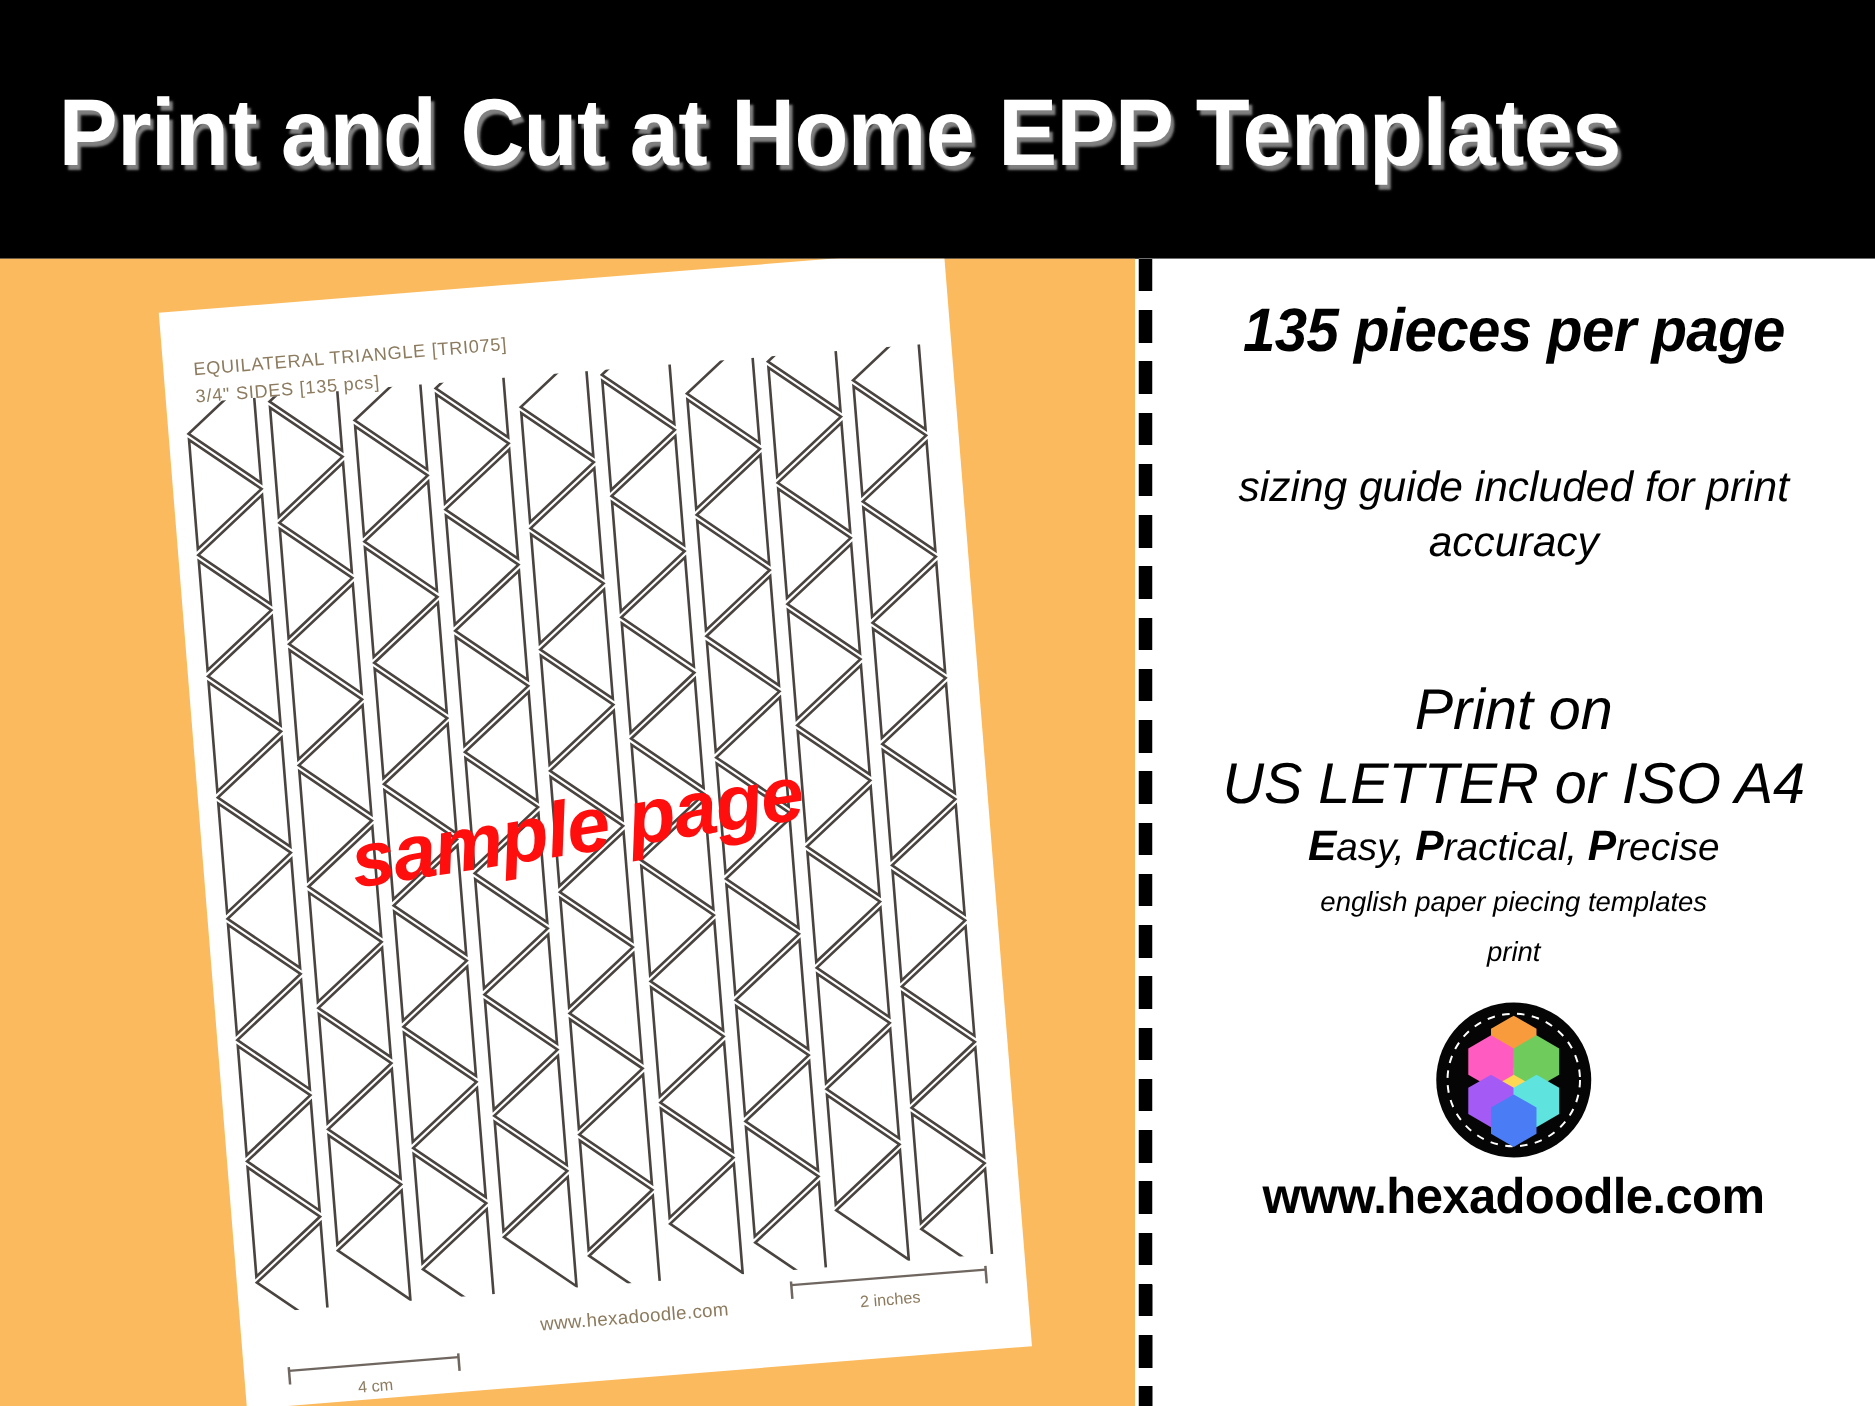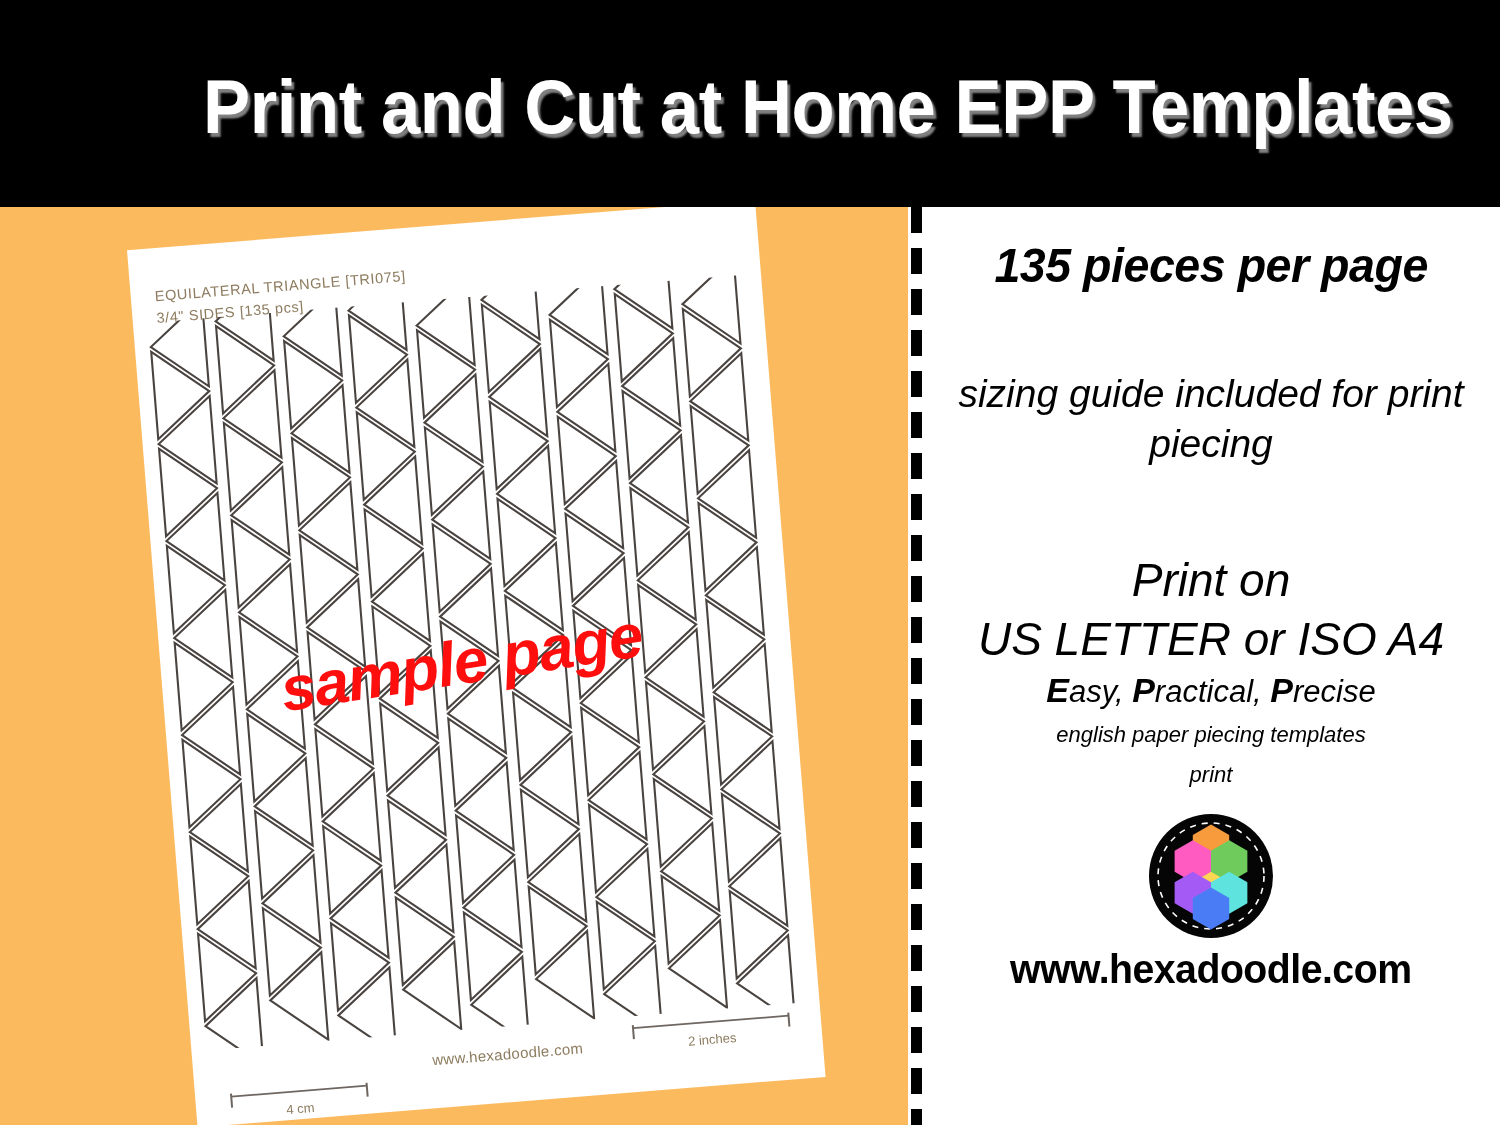--- a/index.html
+++ b/index.html
@@ -9,21 +9,21 @@
     font-family:"Liberation Sans", sans-serif;
     overflow:hidden;
     position:relative;
   }
   #root{position:absolute;inset:0;width:1500px;height:1125px;}
 
   
   .header-banner{
     position:absolute;left:0;top:0;width:1500px;height:207px;
     background:#000000;
-    display:flex;align-items:center;justify-content:flex-end;
+    display:flex;align-items:center;justify-content:flex-start;
   }
   .header-title{
     color:#ffffff;
     font-family:"Liberation Sans", sans-serif;
     font-size:76px;
     font-weight:bold;
     letter-spacing:-0.5px;
     transform:scaleX(0.93);
     text-shadow:3px 4px 2px rgba(150,150,150,0.85);
     white-space:nowrap;
@@ -112,21 +112,21 @@
     margin-top:30px;
     font-size:49px;font-weight:bold;font-style:italic;
     color:#000;letter-spacing:-0.5px;transform:scaleX(0.95);
     white-space:nowrap;
   }
   .rp-block{
     margin-top:0;text-align:center;color:#000;
     font-style:italic;line-height:1.28;
     width:530px;
   }
-  .rp-sizing{margin-top:76px;font-size:39px;}
+  .rp-sizing{margin-top:76px;font-size:34px;}
   .rp-printon{margin-top:82px;font-size:46px;}
   .rp-printon .strong{font-weight:normal;}
   .rp-easy{font-size:31px;}
   .rp-easy .cap{font-weight:bold;font-size:34px;}
   .rp-easy-line2{font-size:22px;}
 
   
   .logo-wrap{
     margin-top:22px;
     width:126px;height:126px;position:relative;
@@ -324,21 +324,21 @@
   </div>
 
   <div class="divider"></div>
 
   <div class="right-panel">
 
     <div class="rp-headline">135 pieces per page</div>
 
     <div class="rp-block rp-sizing">
       <span>sizing guide included for print</span><br>
-      <span>piecing</span>
+      <span>accuracy</span>
     </div>
 
     <div class="rp-block rp-printon">
       <span>Print on</span><br>
       <span class="strong">US LETTER</span><span> or </span><span class="strong">ISO A4</span>
     </div>
 
     <div class="rp-block rp-easy">
       <span class="cap">E</span><span>asy, </span><span class="cap">P</span><span>ractical, </span><span class="cap">P</span><span>recise</span><br>
       <span class="rp-easy-line2">english paper piecing templates</span><br>

